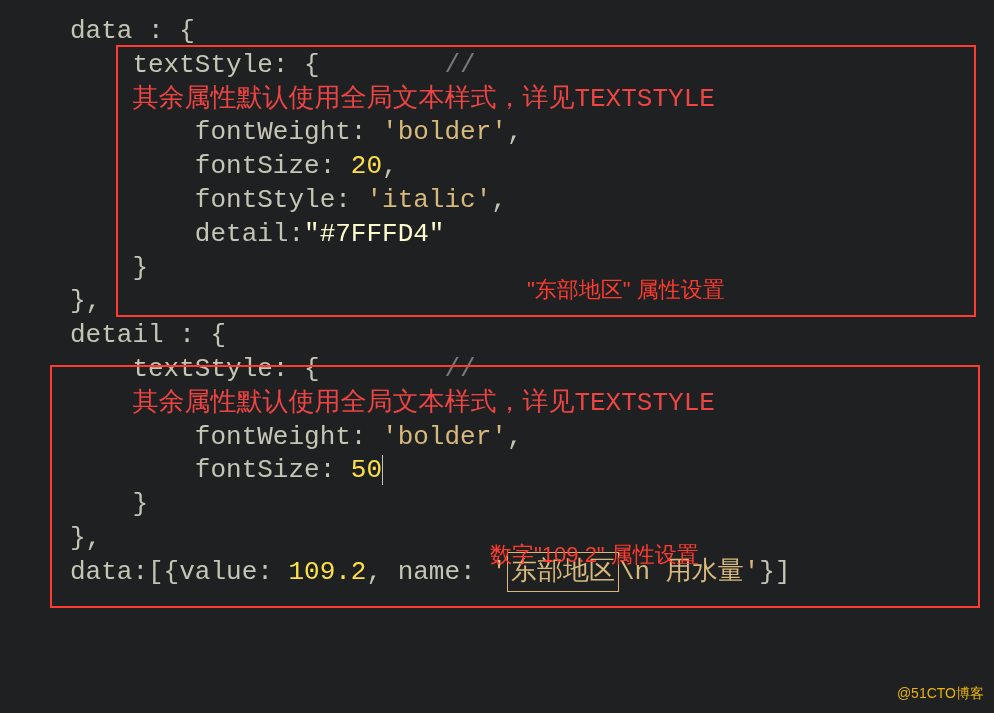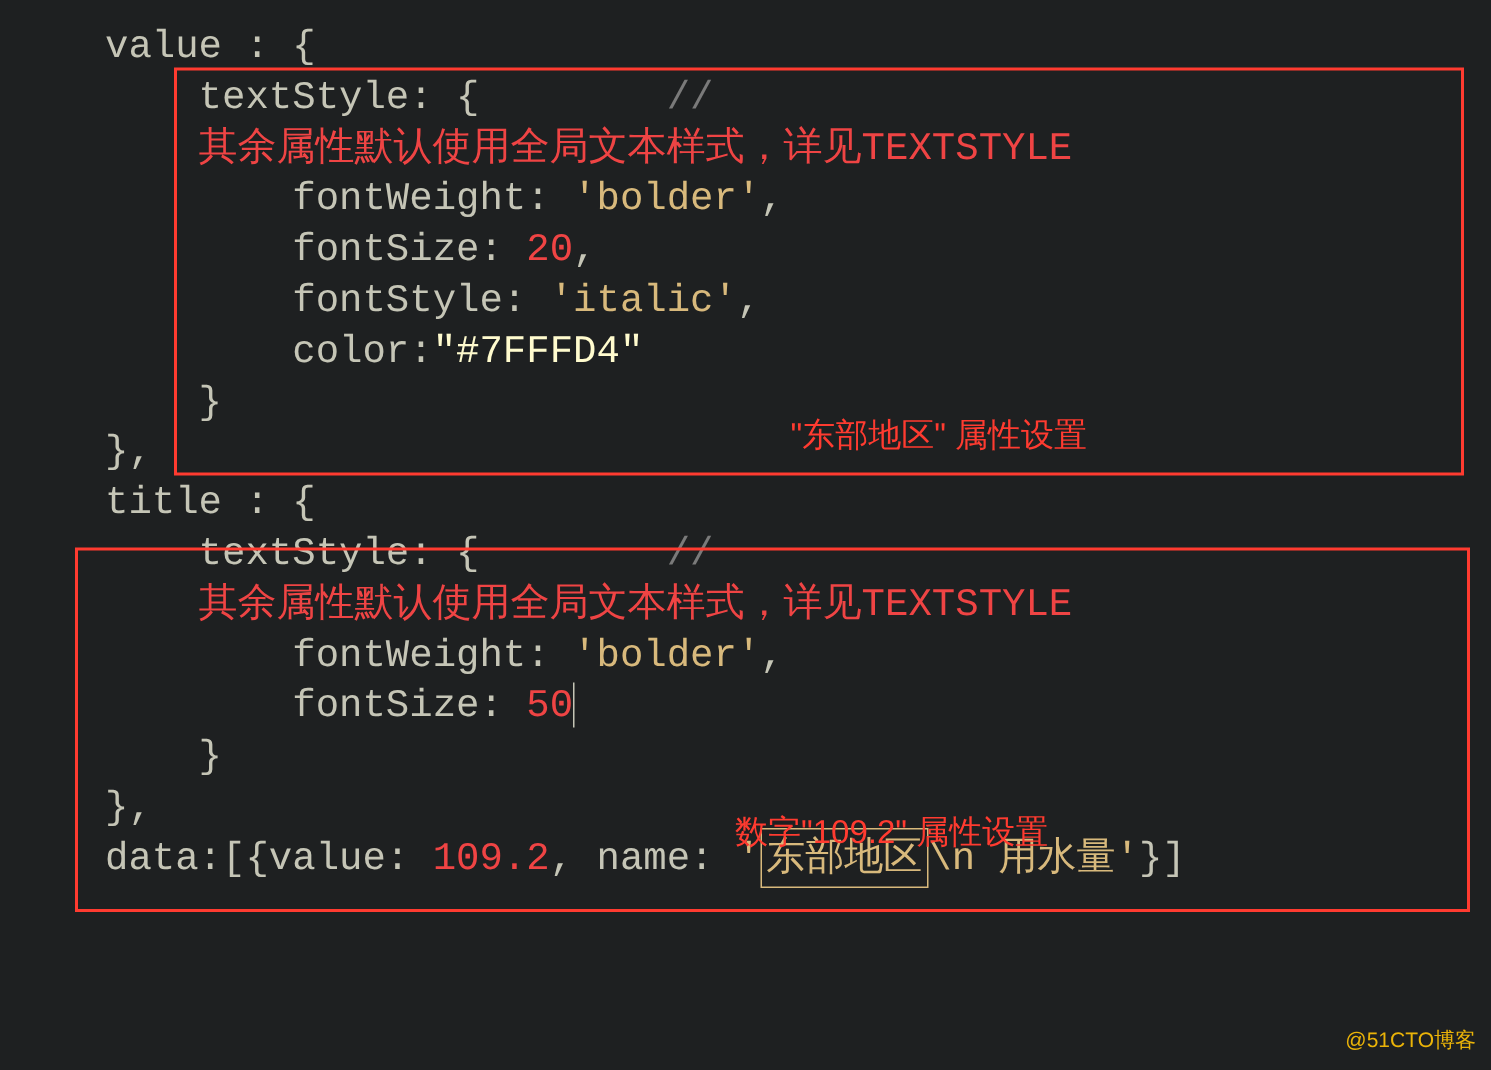--- a/index.html
+++ b/index.html
@@ -28,21 +28,21 @@
     .punct {
       color: #c5c5b6;
     }
     .string {
       color: #fffbce;
     }
     .string-single {
       color: #d8b97c;
     }
     .number {
-      color: #ef4444;
+      color: #fde047;
     }
     .comment {
       color: #7a7a7a;
     }
     .comment-cn {
       color: #ef4444;
     }
     .box1, .box2 {
       position: absolute;
       border: 2px solid #ff3b30;
@@ -86,30 +86,30 @@
       border: 1px solid #d8b97c;
       padding: 4px 3px;
     }
     .cursor-line {
       border-left: 1px solid #c5c5b6;
     }
   </style>
 </head>
 <body>
 
-<div class="code-line"><span class="property">value : </span><span class="punct">{</span></div>
+<div class="code-line"><span class="property">data : </span><span class="punct">{</span></div>
 <div class="code-line"><span class="property">    textStyle: </span><span class="punct">{</span><span class="comment">        //</span></div>
 <div class="code-line"><span class="comment-cn">    其余属性默认使用全局文本样式，详见TEXTSTYLE</span></div>
 <div class="code-line"><span class="property">        fontWeight: </span><span class="string-single">'bolder'</span><span class="punct">,</span></div>
 <div class="code-line"><span class="property">        fontSize: </span><span class="number">20</span><span class="punct">,</span></div>
 <div class="code-line"><span class="property">        fontStyle: </span><span class="string-single">'italic'</span><span class="punct">,</span></div>
-<div class="code-line"><span class="property">        color:</span><span class="string">"#7FFFD4"</span></div>
+<div class="code-line"><span class="property">        detail:</span><span class="string">"#7FFFD4"</span></div>
 <div class="code-line"><span class="punct">    }</span></div>
 <div class="code-line"><span class="punct">},</span></div>
-<div class="code-line"><span class="property">title : </span><span class="punct">{</span></div>
+<div class="code-line"><span class="property">detail : </span><span class="punct">{</span></div>
 <div class="code-line"><span class="property">    textStyle: </span><span class="punct">{</span><span class="comment">        //</span></div>
 <div class="code-line"><span class="comment-cn">    其余属性默认使用全局文本样式，详见TEXTSTYLE</span></div>
 <div class="code-line"><span class="property">        fontWeight: </span><span class="string-single">'bolder'</span><span class="punct">,</span></div>
 <div class="code-line"><span class="property">        fontSize: </span><span class="number">50</span><span class="cursor-line"></span></div>
 <div class="code-line"><span class="punct">    }</span></div>
 <div class="code-line"><span class="punct">},</span></div>
 <div class="code-line"><span class="property">data:[{value: </span><span class="number">109.2</span><span class="property">, name: </span><span class="string-single">'</span><span class="string-single chinese-box">东部地区</span><span class="string-single">\n 用水量'</span><span class="punct">}]</span></div>
 
 <div class="box1"></div>
 <div class="box2"></div>

